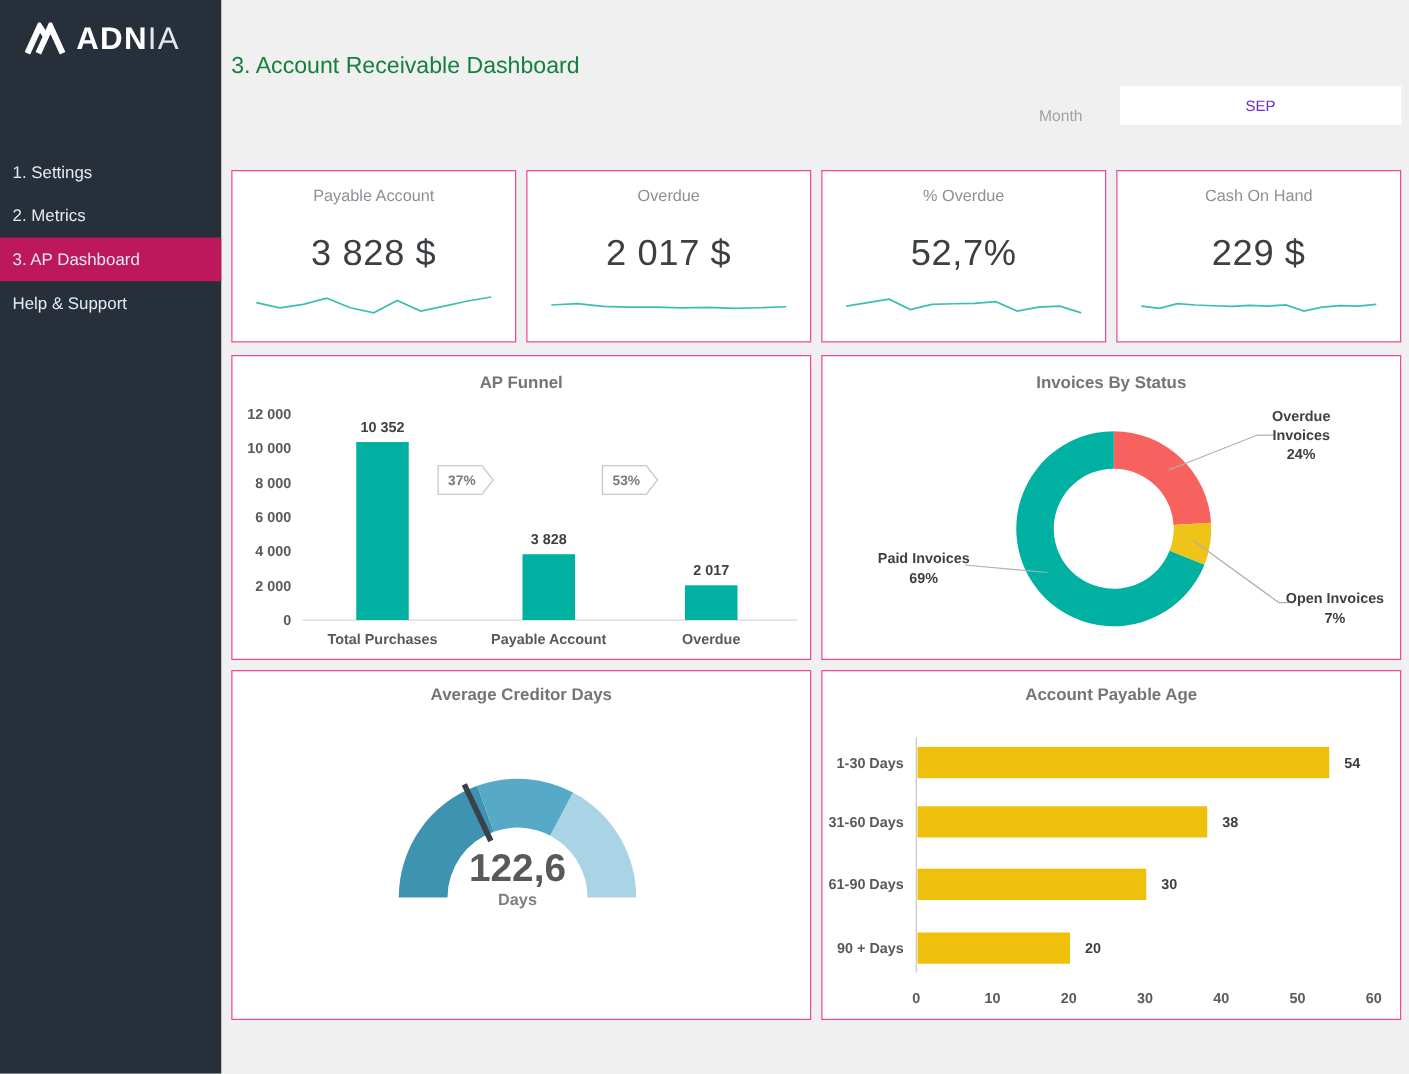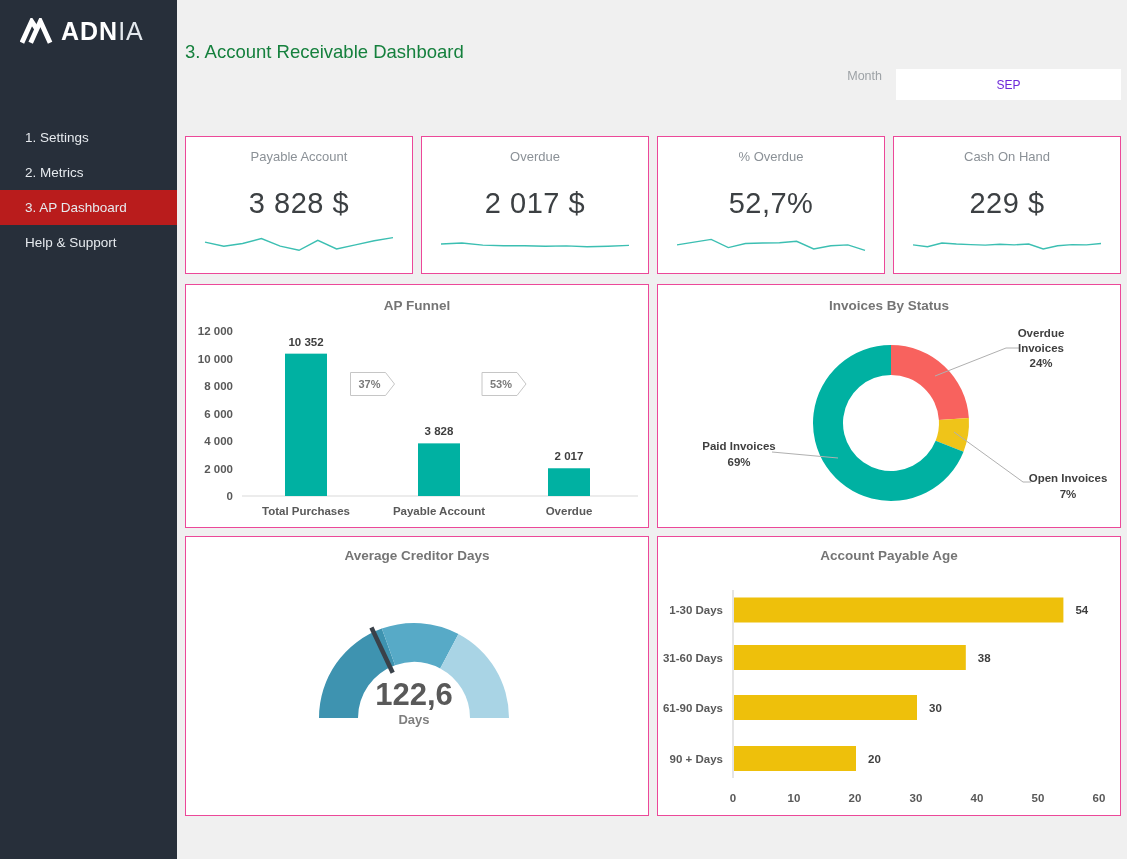--- a/index.html
+++ b/index.html
@@ -11,27 +11,27 @@
   }
   svg { font-family:"Liberation Sans","DejaVu Sans",sans-serif; }
 
   
   .sidebar { width:177px; flex-shrink:0; background:#272F3A; color:#E7EAEE; height:859px; }
   .logo { display:flex; align-items:center; gap:8px; padding:18px 0 0 20px; }
   .logo-mark { width:33px; height:27px; flex-shrink:0; }
   .logo-text { font-size:25px; font-weight:bold; color:#FFFFFF; letter-spacing:1px; line-height:27px; }
   .logo-text .light { font-weight:300; color:#E3E8ED; }
   .menu { margin-top:75px; }
-  .menu-item { height:35px; line-height:35px; padding-left:25px; font-size:13.5px; color:#E6EAEE; cursor:pointer; }
-  .menu-item.active { background:#b91c1c; }
+  .menu-item { height:35px; line-height:35px; padding-left:10px; font-size:13.5px; color:#E6EAEE; cursor:pointer; }
+  .menu-item.active { background:#be185d; }
 
   
   .main { flex:1; padding:38px 6px 0 8px; }
   .page-title { font-size:18.5px; color:#15803d; height:28px; line-height:28px; }
-  .month-row { display:flex; justify-content:flex-end; align-items:flex-start; gap:14px; margin-top:3px; height:31px; }
+  .month-row { display:flex; justify-content:flex-end; align-items:flex-end; gap:30px; margin-top:3px; height:31px; }
   .month-label { font-size:12.5px; color:#9DA2A6; }
   .month-select { width:225px; height:31px; background:#FFFFFF; display:flex; align-items:center; justify-content:center; font-size:12px; color:#6d28d9; cursor:pointer; }
 
   .card { background:#FFFFFF; border:1px solid #ec4899; }
 
   .kpi-row { display:grid; grid-template-columns:repeat(4,1fr); gap:8px; margin-top:36px; margin-bottom:10px; }
   .kpi { height:138px; text-align:center; }
   .kpi-label { padding-top:10px; font-size:13px; color:#8B9197; line-height:20px; }
   .kpi-value { margin-top:18px; font-size:29px; line-height:36px; color:#3C4043; letter-spacing:0.5px; }
   .spark { display:block; margin:5px auto 0; }

